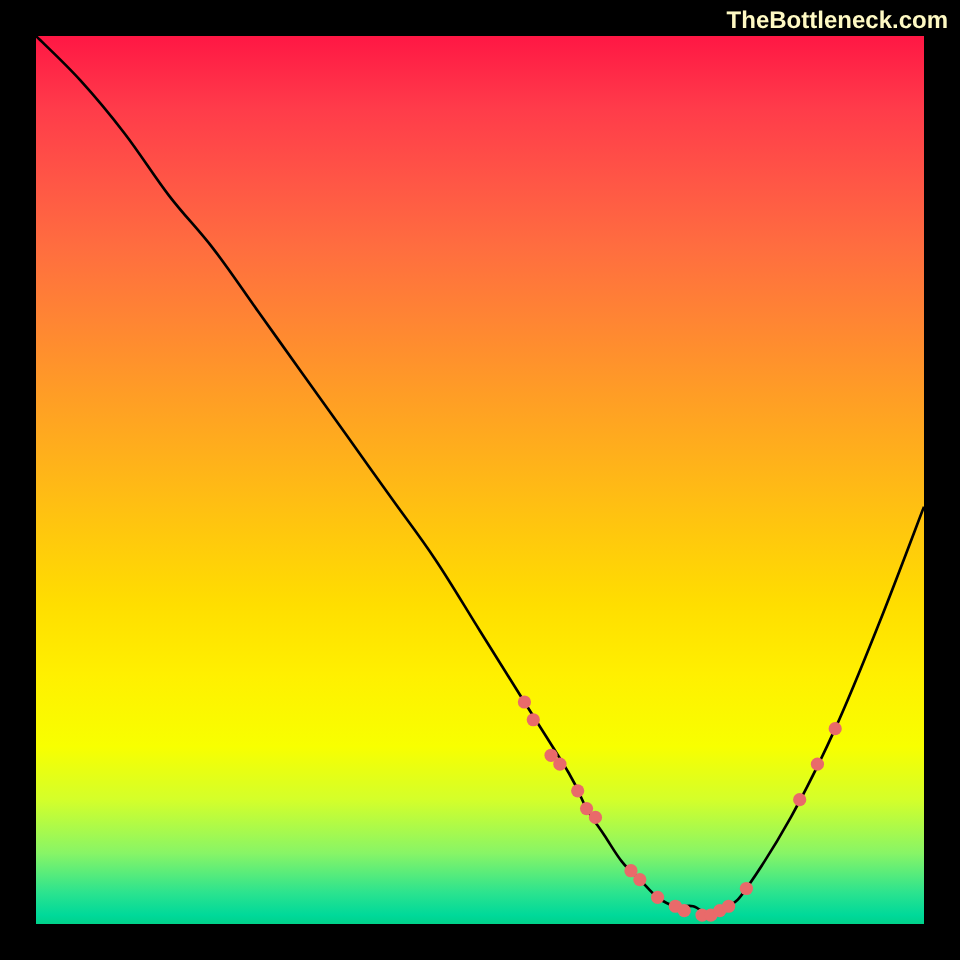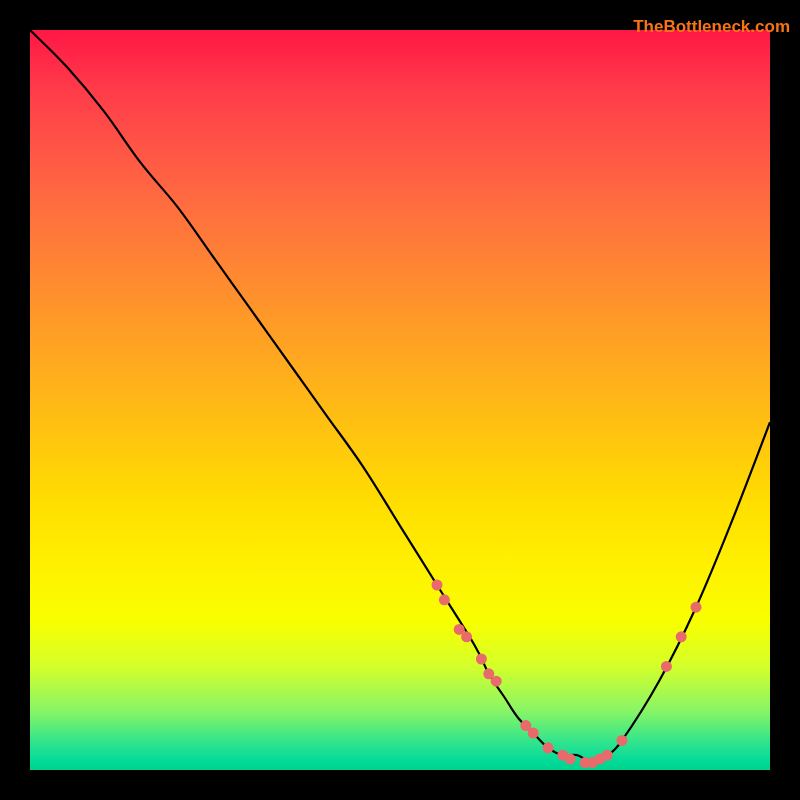--- a/index.html
+++ b/index.html
@@ -1,17 +1,17 @@
 <!DOCTYPE html>
 <html><head>
 <meta charset="utf-8">
 <style>
   * { margin: 0; padding: 0; box-sizing: border-box; }
   body { width: 800px; height: 800px; background: #000; position: relative; font-family: Arial, sans-serif; }
-  .watermark { position: absolute; top: 17px; right: 10px; color: #f97316; font-size: 17px; font-weight: bold; z-index: 10; }
+  .watermark { position: absolute; top: 6px; right: 10px; color: #fef9c3; font-size: 20px; font-weight: bold; z-index: 10; }
   .plot-area { position: absolute; top: 30px; left: 30px; width: 740px; height: 740px; overflow: hidden; }
   .gradient { position: absolute; inset: 0; background: linear-gradient(to bottom,
     #ff1744 0%,
     #ff3b4a 8%,
     #ff5546 16%,
     #ff6e3f 24%,
     #ff8533 32%,
     #ff9c26 40%,
     #ffb21a 48%,
     #ffc80d 56%,

